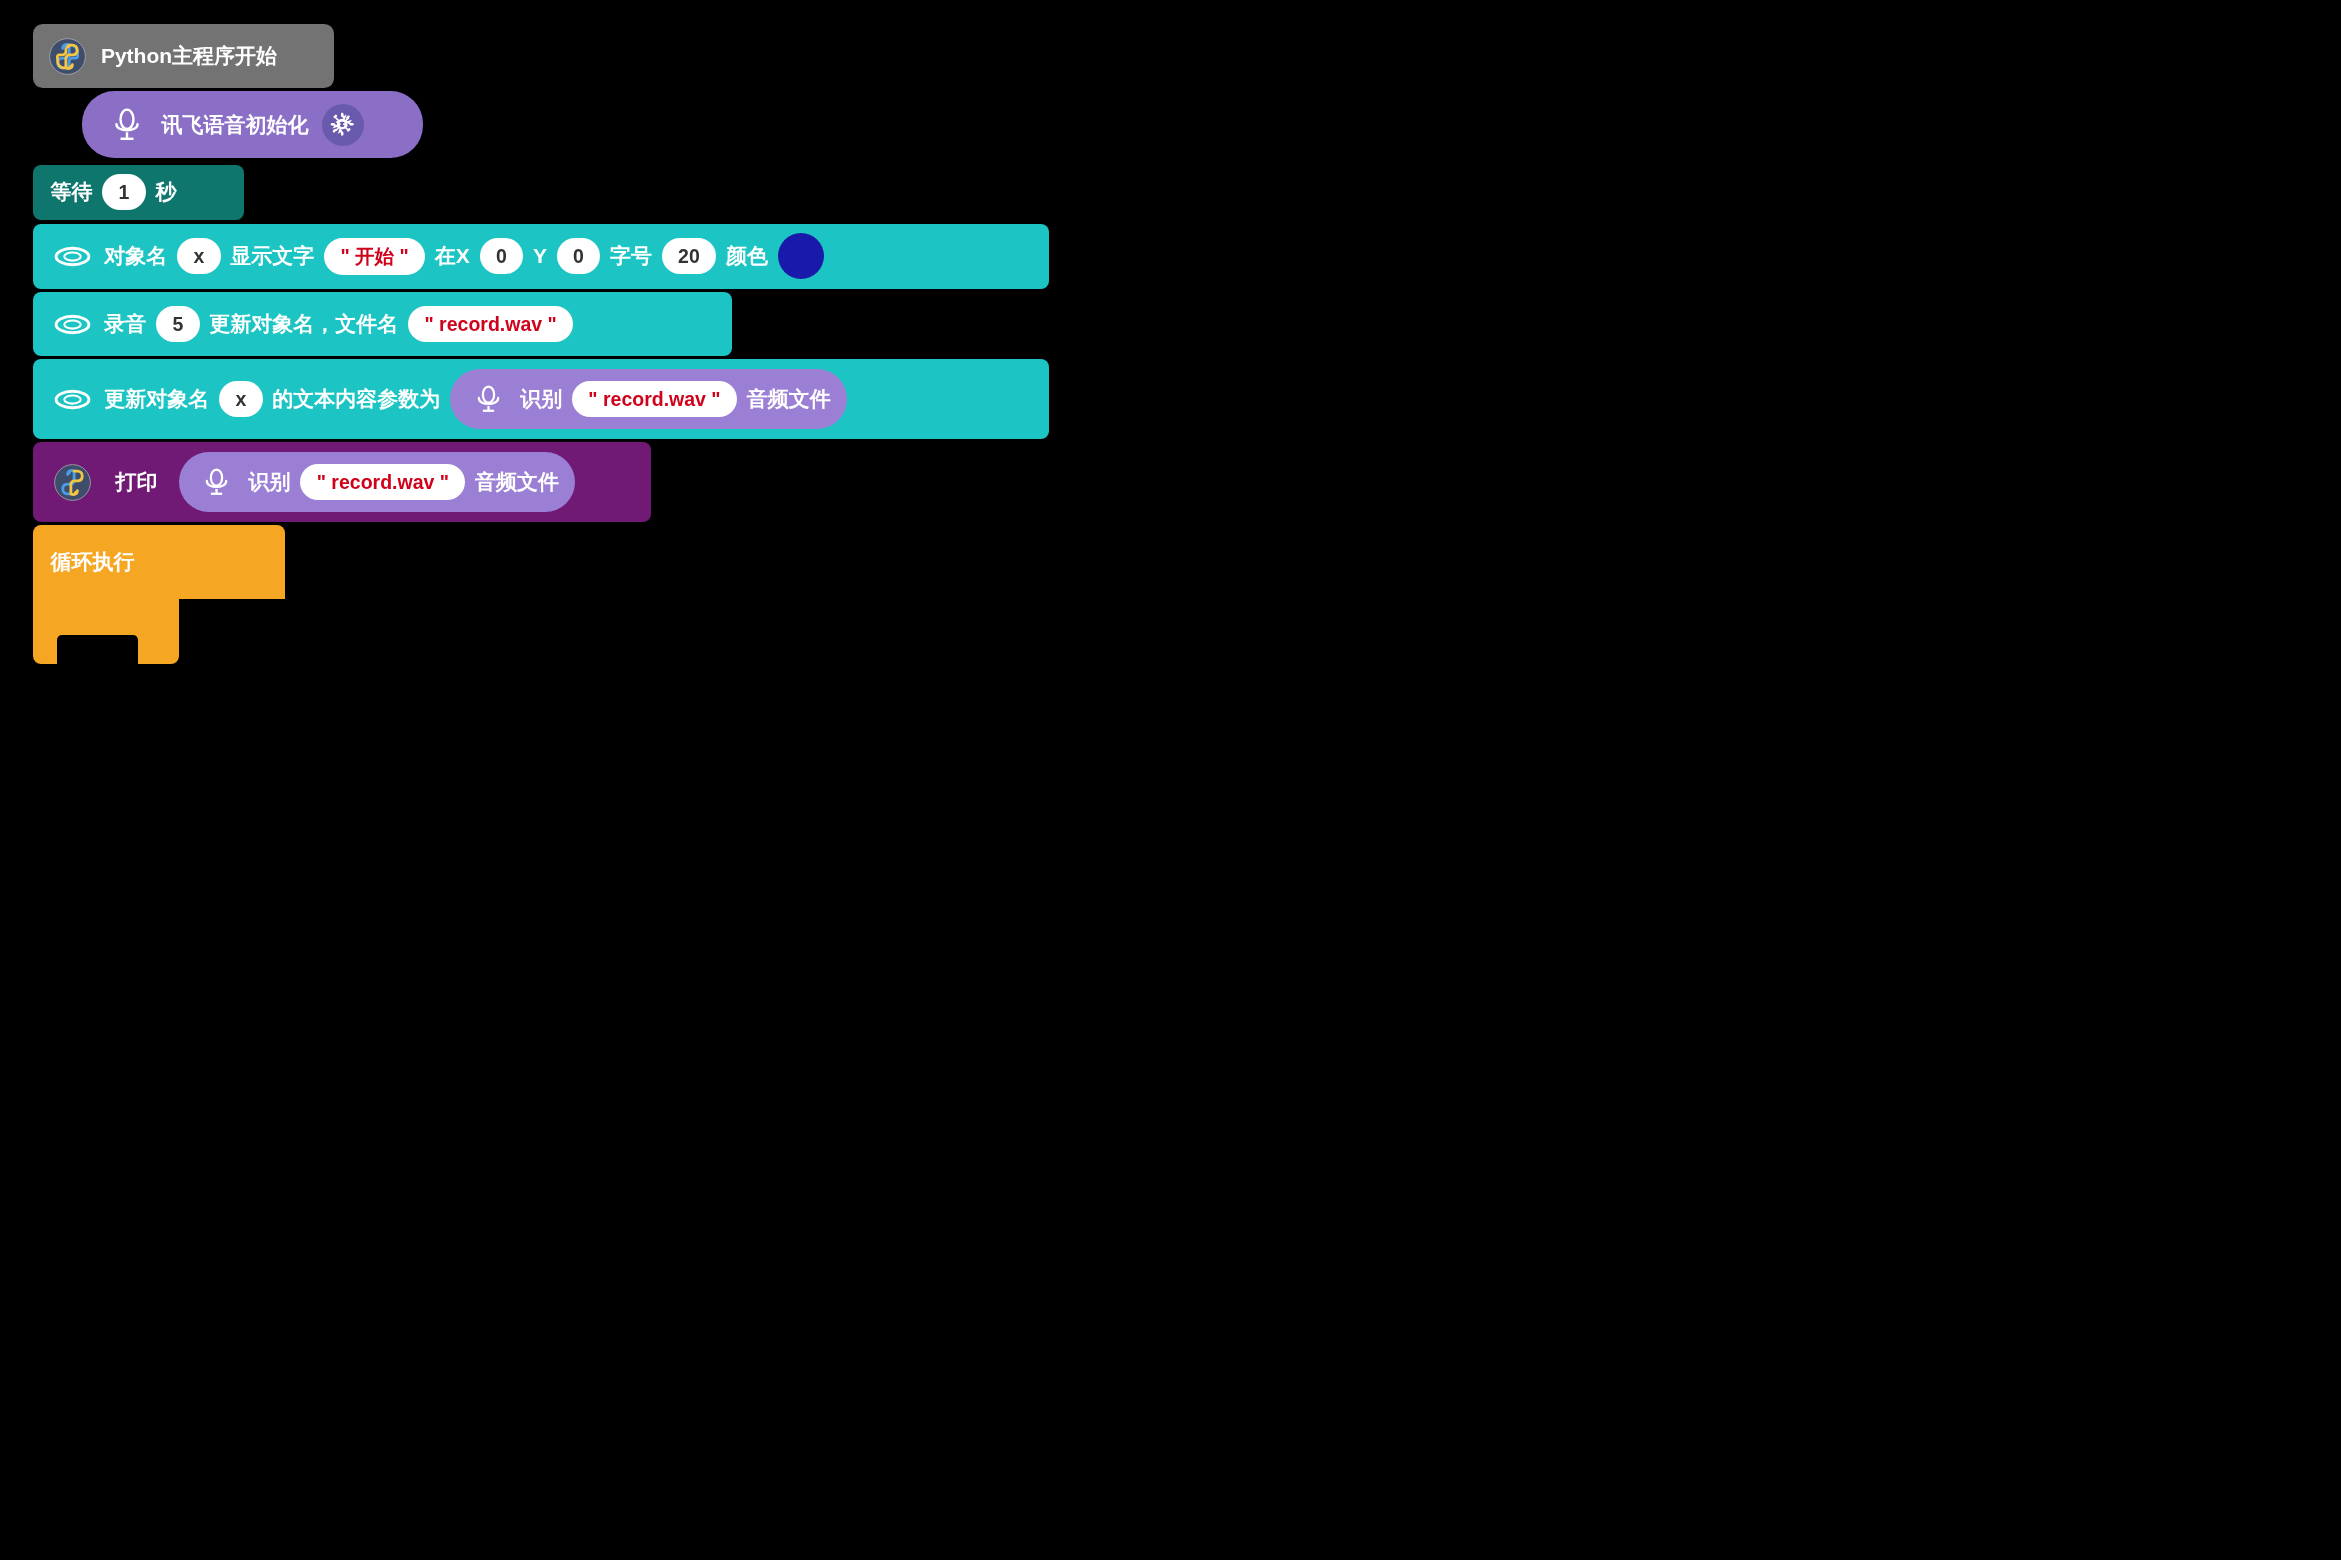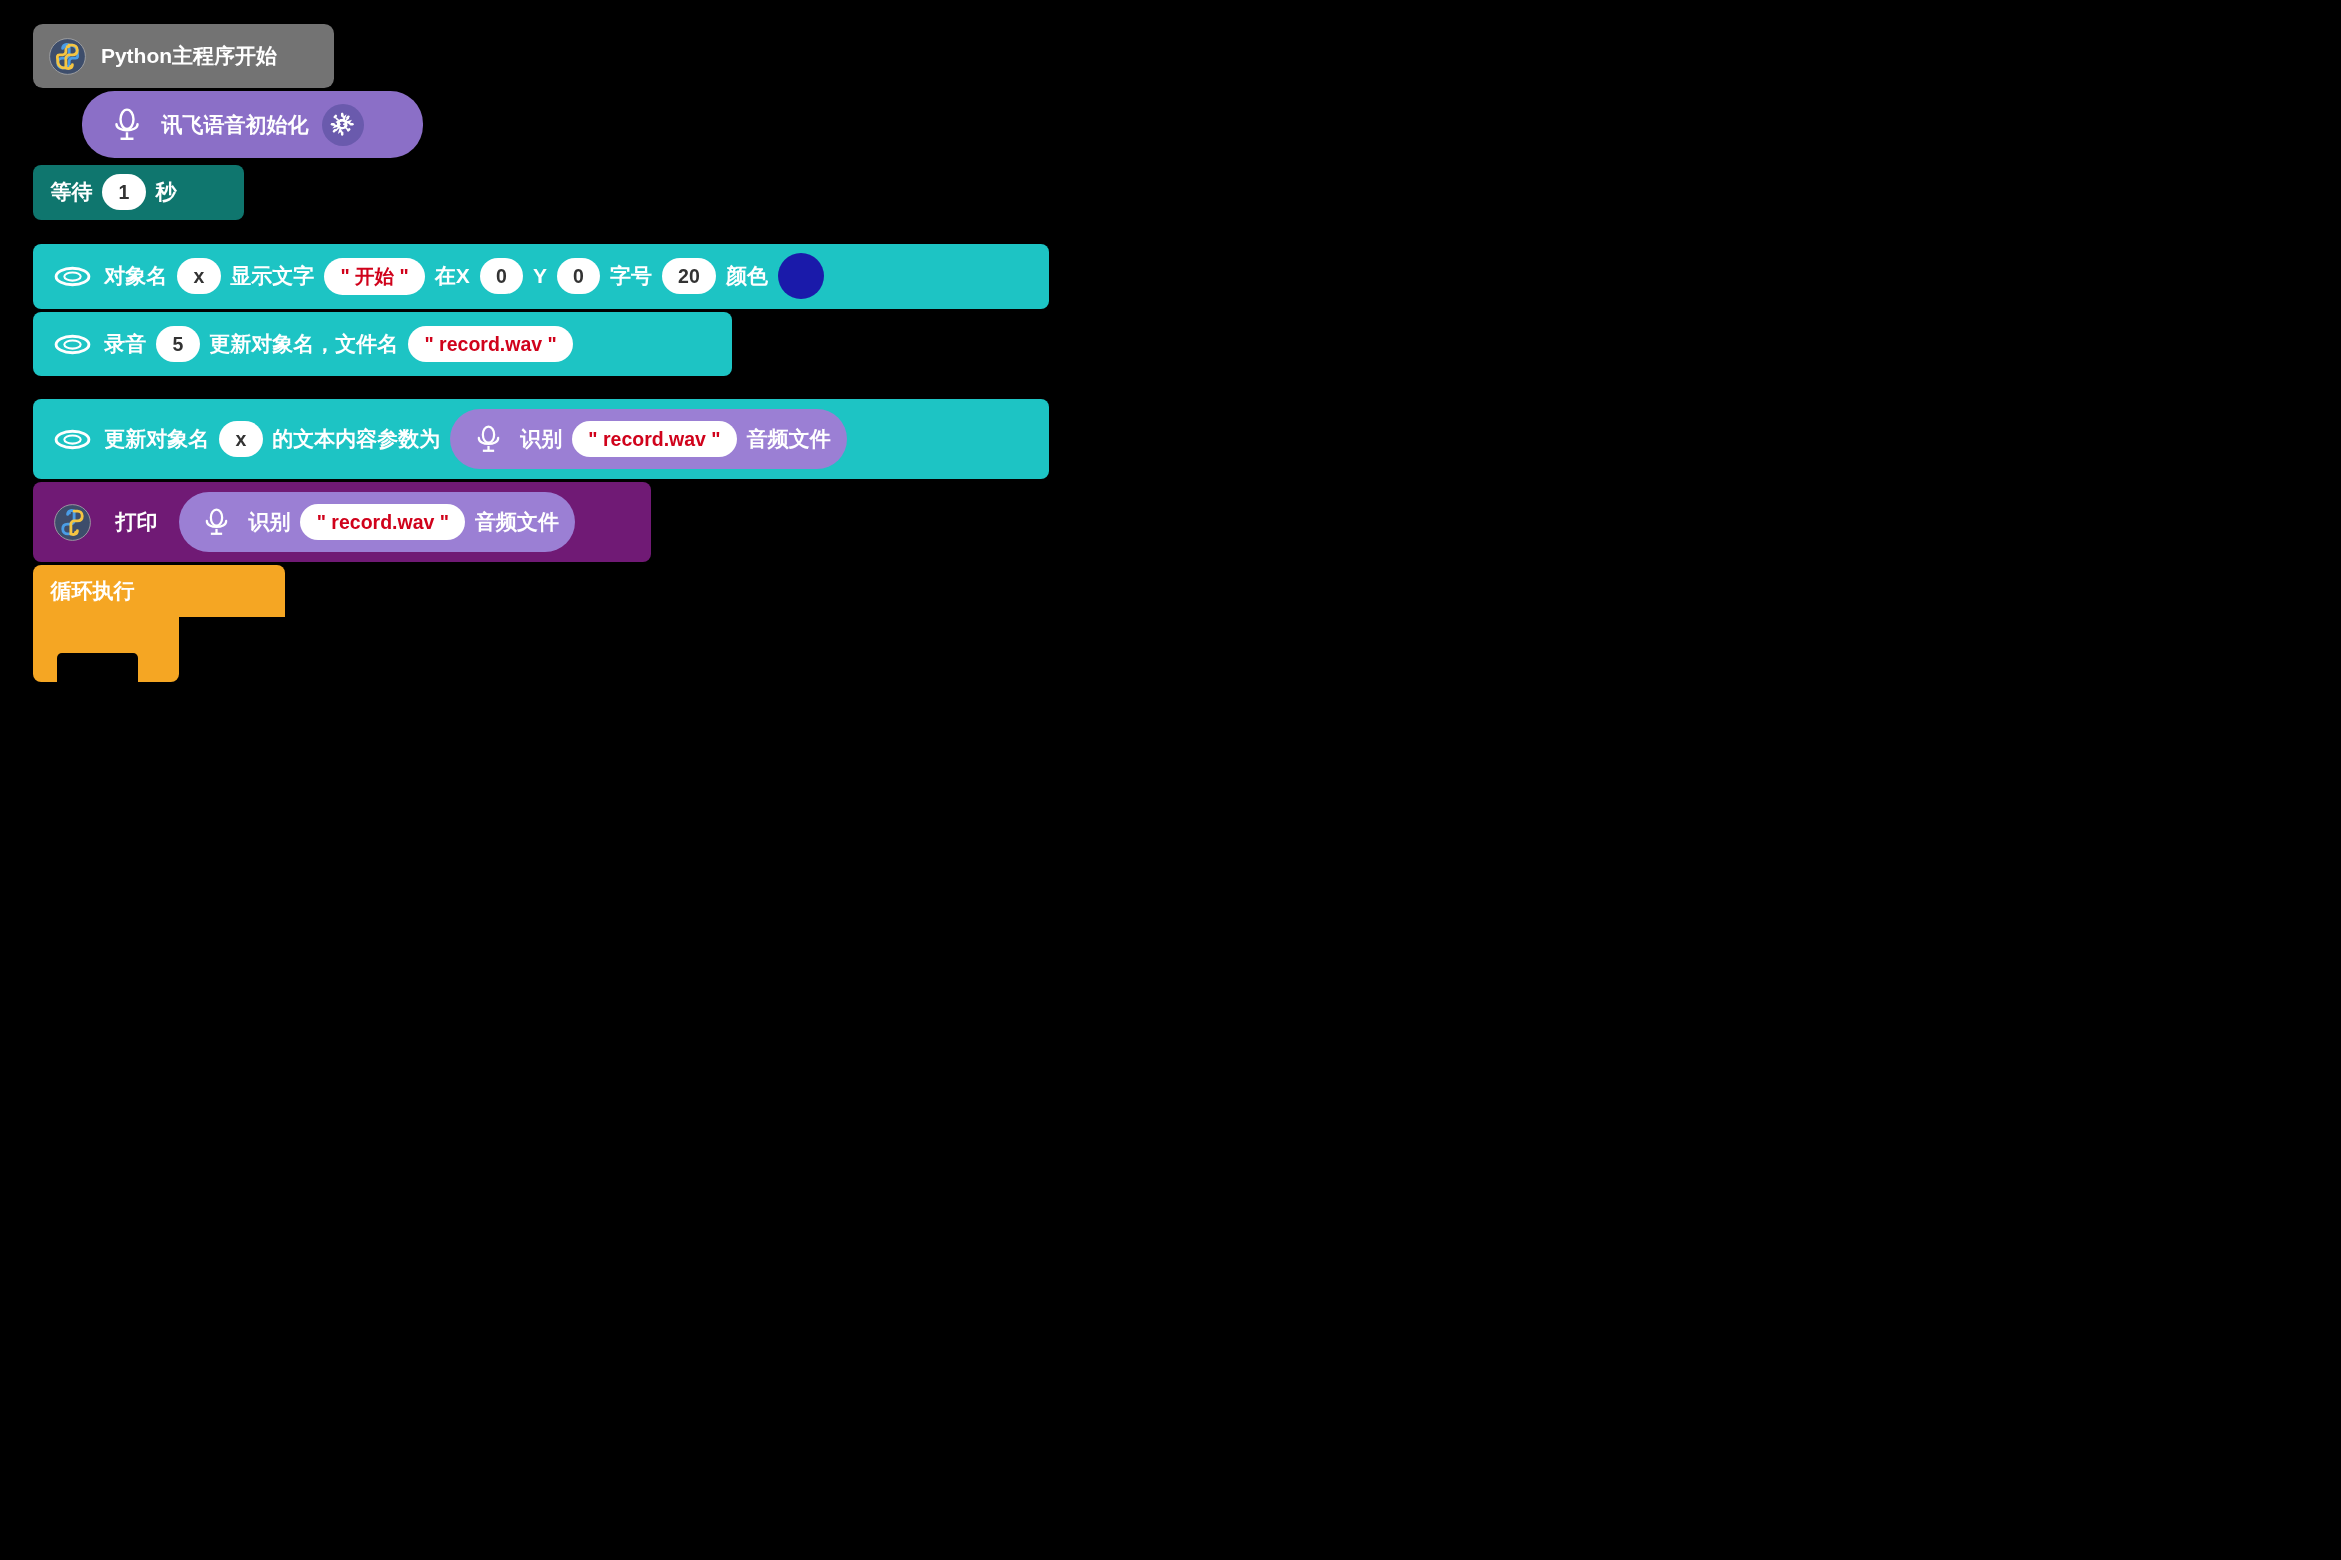--- a/index.html
+++ b/index.html
@@ -73,21 +73,20 @@
       padding: 9.8px 18px;
       display: flex;
       align-items: center;
       gap: 9.8px;
       min-height: 59px;
       margin-bottom: 3.3px;
     }
 
     .block-teal-wide {
       width: 1016px;
-      margin-top: 20px;
     }
 
     .block-teal-medium {
       width: 699px;
     }
 
     
     .block-python-bottom {
       background: #701a75;
       border-radius: 8.1px;
@@ -103,21 +102,21 @@
     
     .block-loop-container {
       display: flex;
       flex-direction: column;
       align-items: flex-start;
     }
 
     .block-loop-top {
       background: #f5a623;
       border-radius: 8.1px 8.1px 0 0;
-      padding: 12px 18px;
+      padding: 23px 18px;
       display: flex;
       align-items: center;
       gap: 9.8px;
       min-height: 52px;
       width: 252px;
     }
 
     .block-loop-bottom {
       background: #f5a623;
       border-radius: 0 0 8.1px 8.1px;

